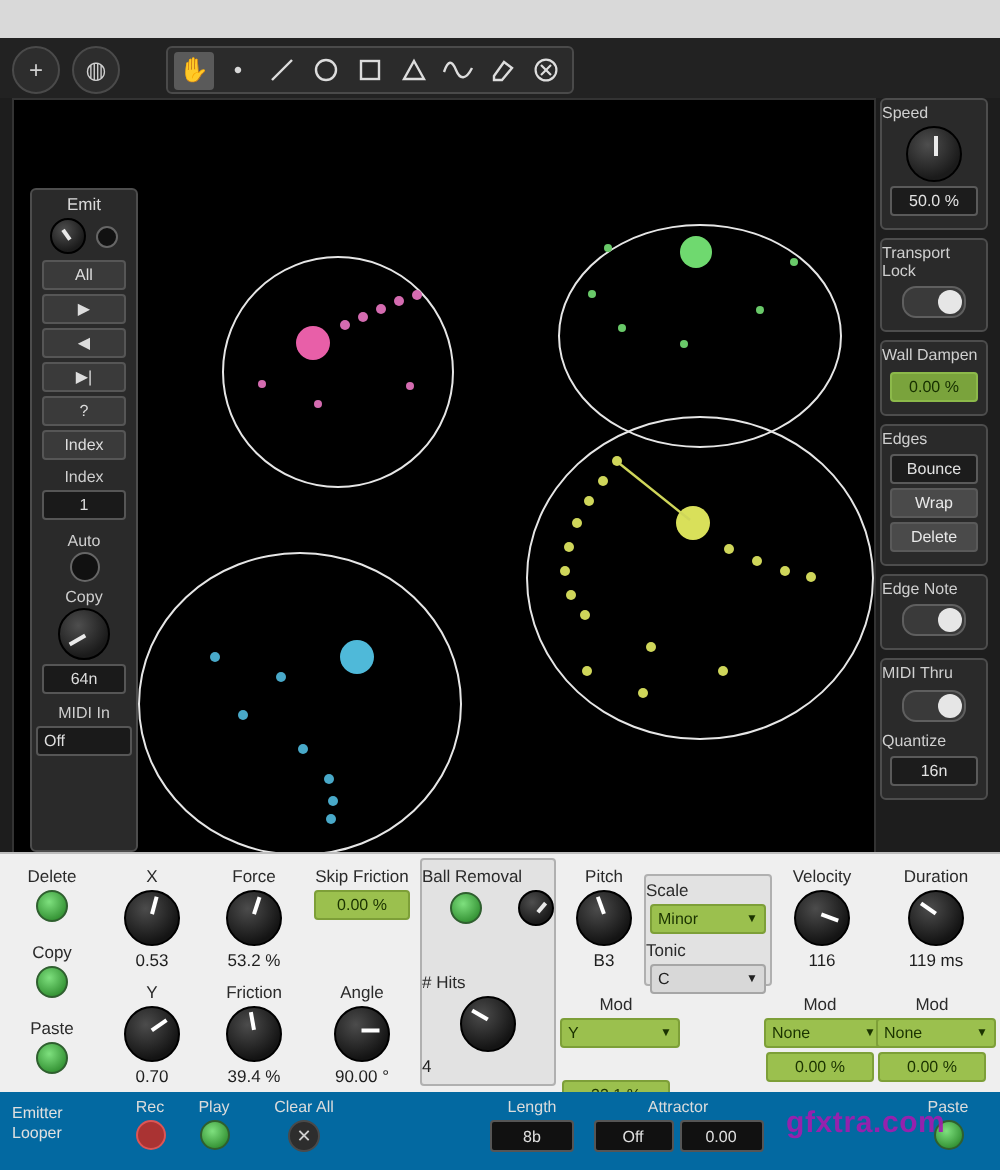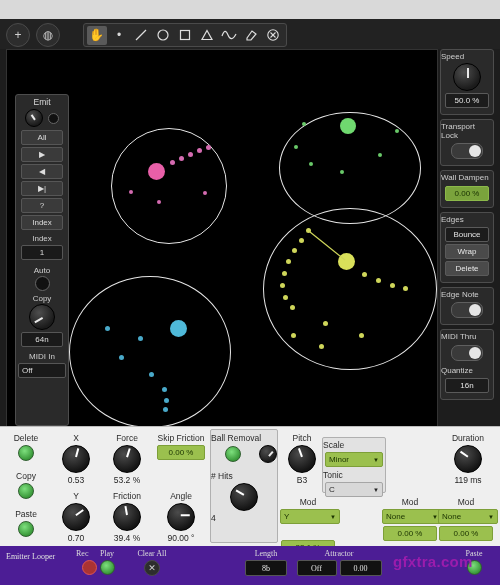--- a/index.html
+++ b/index.html
@@ -139,21 +139,21 @@
     font-size:8px;display:flex;align-items:center;justify-content:space-between;color:#1b3300;padding:0 3px;
   }
   .drop.grey{background:#d8d8d8;border-color:#a6a6a6;color:#222;}
   .drop .car{font-size:6px;}
   .box{
     background:#e2e2e2;border:1px solid #b0b0b0;border-radius:2px;
   }
 
   
   .footer{
-    position:absolute;left:0;top:546px;width:500px;height:39px;background:#4c1d95;color:#ddd;font-family:Liberation Serif, serif;
+    position:absolute;left:0;top:546px;width:500px;height:39px;background:#0369a1;color:#ddd;
   }
   .fdark{
     height:14px;background:#111;border:1px solid #555;border-radius:2px;color:#e0e0e0;
     font-size:8px;display:flex;align-items:center;justify-content:center;
   }
   .recdot{width:13px;height:13px;border-radius:50%;background:#a33;border:1px solid #d55;}
   .watermark{
     position:absolute;left:393px;top:553px;font-size:15px;font-weight:bold;color:#a21caf;
     letter-spacing:.3px;opacity:.92;
   }
@@ -386,21 +386,21 @@
     </div>
 
     <div class="box" style="position:absolute;left:210px;top:2px;width:66px;height:112px;">
       <div class="clabel" style="margin-top:3px;">Ball Removal</div>
       <div style="display:flex;align-items:center;justify-content:center;gap:4px;margin-top:2px;">
         <div class="gled"></div>
         <div class="knob" style="width:16px;height:16px;">
           <div class="ind" style="height:6px;transform:rotate(40deg);"></div>
         </div>
       </div>
-      <div class="clabel" style="margin-top:8px;"># Hits</div>
+      <div class="clabel" style="margin-top:23px;"># Hits</div>
       <div class="lknob" style="margin-top:2px;">
           <div class="ind" style="transform:rotate(-60deg);"></div>
         </div>
       <div class="cval">4</div>
     </div>
 
     <div class="col" style="left:282px;top:6px;width:40px;">
       <div class="clabel">Pitch</div>
       <div class="lknob">
           <div class="ind" style="transform:rotate(-20deg);"></div>
@@ -414,20 +414,27 @@
         <span>Minor</span>
           <span class="car">▼</span>
       </div>
       <div class="clabel" style="margin-top:3px;">Tonic</div>
       <div class="drop grey" style="width:50px;margin:1px auto 0;">
         <span>C</span>
           <span class="car">▼</span>
       </div>
     </div>
 
+    <div class="col" style="left:388px;top:6px;width:46px;">
+      <div class="clabel">Velocity</div>
+      <div class="lknob">
+          <div class="ind" style="transform:rotate(110deg);"></div>
+        </div>
+      <div class="cval">116</div>
+    </div>
     <div class="col" style="left:442px;top:6px;width:52px;">
       <div class="clabel">Duration</div>
       <div class="lknob">
           <div class="ind" style="transform:rotate(-55deg);"></div>
         </div>
       <div class="cval">119 ms</div>
     </div>
 
     <div class="col" style="left:56px;top:64px;width:40px;">
       <div class="clabel">Y</div>
@@ -475,21 +482,21 @@
       </div>
       <div class="greenfield" style="width:52px;margin:2px auto 0;">0.00 %</div>
     </div>
 
   </div>
 
   <div class="footer">
     <div style="position:absolute;left:6px;top:6px;width:52px;font-size:8px;color:#e0e0e0;line-height:1.2;">
       <span>Emitter Looper</span>
     </div>
-    <div style="position:absolute;left:76px;top:3px;width:26px;">
+    <div style="position:absolute;left:62px;top:3px;width:26px;text-align:center;">
       <div style="font-size:8px;color:#dcdcdc;">Rec</div>
       <div class="recdot" style="margin:2px auto 0;"></div>
     </div>
     <div style="position:absolute;left:92px;top:3px;width:30px;text-align:center;">
       <div style="font-size:8px;color:#dcdcdc;">Play</div>
       <div class="gled" style="margin:2px auto 0;width:13px;height:13px;"></div>
     </div>
     <div style="position:absolute;left:126px;top:3px;width:52px;text-align:center;">
       <div style="font-size:8px;color:#dcdcdc;">Clear All</div>
       <div class="circbtn" style="width:14px;height:14px;margin:2px auto 0;font-size:9px;">✕</div>

